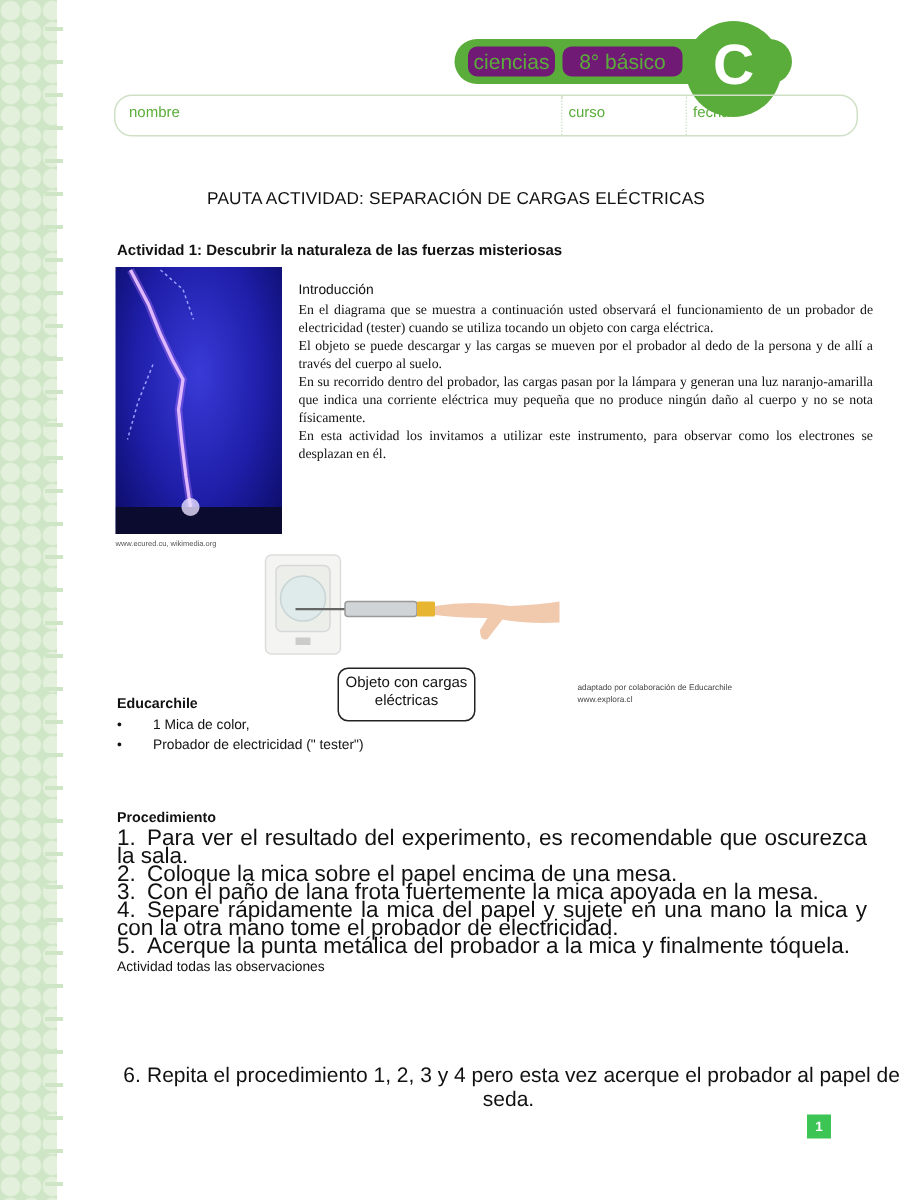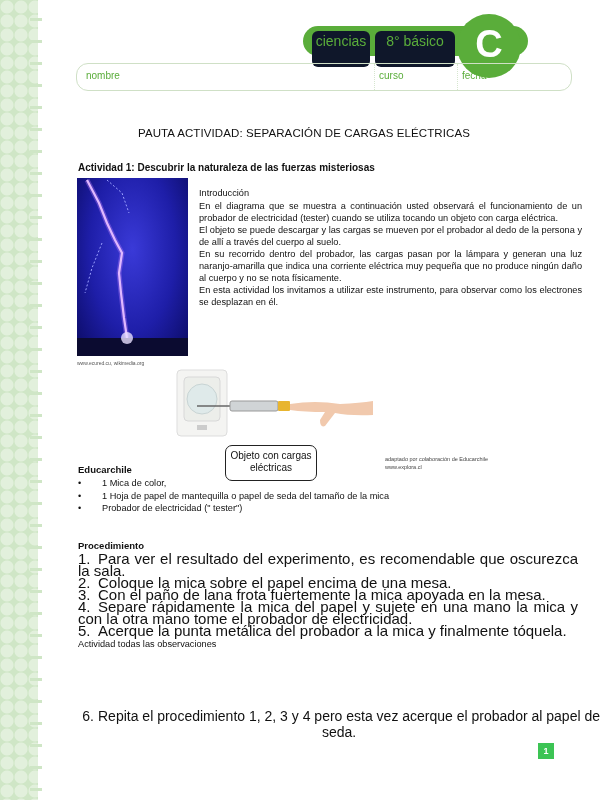--- a/index.html
+++ b/index.html
@@ -5,35 +5,35 @@
   html,body{margin:0;padding:0;}
   body{width:600px;height:800px;position:relative;background:#fff;overflow:hidden;font-family:"Liberation Sans",sans-serif;color:#111;}
   .side-pattern{position:absolute;left:0;top:0;width:38px;height:800px;
     background-color:#cfe6c6;
     background-image:
       radial-gradient(circle at 50% 50%, #e2f0dc 0 6px, transparent 7px);
     background-size:14px 14px;}
   .side-ticks{position:absolute;left:30px;top:0;width:12px;height:800px;
     background-image:repeating-linear-gradient(to bottom, transparent 0 18px, #cfe6c6 18px 21px, transparent 21px 22px);}
   .tabbar{position:absolute;left:303px;top:26px;width:225px;height:30px;background:#5aad3a;border-radius:15px;}
-  .tab{position:absolute;top:31px;height:36px;background:#0f172a;border-radius:6px;color:#5aad3a;font-size:14px;line-height:20px;text-align:center;}
+  .tab{position:absolute;top:31px;height:20px;background:#701a75;border-radius:6px;color:#5aad3a;font-size:14px;line-height:20px;text-align:center;}
   .tab1{left:312px;width:58px;}
   .tab2{left:375px;width:80px;}
   .circle{position:absolute;left:457px;top:14px;width:64px;height:64px;border-radius:50%;background:#5aad3a;color:#fff;font-size:38px;font-weight:bold;text-align:center;line-height:60px;}
   .formrow{position:absolute;left:76px;top:63px;width:494px;height:26px;border:1px solid #cfe0c6;border-radius:12px;}
   .field{position:absolute;top:70px;font-size:10px;color:#5aad3a;}
   .fsep{position:absolute;top:64px;height:26px;border-left:1px dotted #d6e6cf;}
   h1.title{position:absolute;left:0;width:600px;top:123px;margin:4px;text-align:center;font-size:11.5px;font-weight:normal;letter-spacing:0.1px;}
   .act{position:absolute;left:78px;top:162px;font-size:10px;font-weight:bold;}
   .lightning{position:absolute;left:77px;top:178px;width:111px;height:178px;background:radial-gradient(ellipse at 50% 40%, #3a3ad8 0%, #1e1ea8 55%, #0a0a60 100%);overflow:hidden;}
   .lightning svg{position:absolute;left:0;top:0;}
   .caption1{position:absolute;left:77px;top:360px;font-size:5px;color:#555;}
   .intro{position:absolute;left:199px;top:187px;width:383px;font-size:9.2px;line-height:12px;text-align:justify;}
   .intro .h{margin-bottom:1px;}
-  .intro p{margin:0;}
+  .intro p{margin:0;font-family:Liberation Serif, serif;}
   .tester-img{position:absolute;left:175px;top:368px;width:200px;height:70px;}
   .callout{position:absolute;left:225px;top:445px;width:92px;height:36px;border:1px solid #222;border-radius:7px;font-size:10px;text-align:center;line-height:12px;padding-top:4px;box-sizing:border-box;}
   .caption2{position:absolute;left:385px;top:455px;font-size:5.5px;color:#444;line-height:8px;}
   .mat-h{position:absolute;left:78px;top:464px;font-size:9.5px;font-weight:bold;}
   ul.mat{position:absolute;left:78px;top:477px;margin:0;padding:0;list-style:none;font-size:9.2px;line-height:12.5px;width:480px;}
   ul.mat li{position:relative;padding-left:24px;}
   ul.mat li::before{content:"•";position:absolute;left:0;}
   .proc-h{position:absolute;left:78px;top:540px;font-size:9.5px;font-weight:bold;}
   ol.proc{position:absolute;left:78px;top:553px;margin:0;padding:0;list-style:none;font-size:15px;line-height:12px;width:500px;text-align:justify;}
   ol.proc li .n{display:inline-block;width:20px;}
@@ -99,21 +99,20 @@
 
 <div class="callout">Objeto con cargas eléctricas</div>
 <div class="caption2">
   <div>adaptado por colaboración de Educarchile</div>
   <div>www.explora.cl</div>
 </div>
 
 <div class="mat-h">Educarchile</div>
 <ul class="mat">
   <li>1 Mica de color,</li>
-  <li>1 Hoja de papel de mantequilla o papel de seda del tamaño de la mica</li>
   <li>Probador de electricidad (" tester")</li>
 </ul>
 
 <div class="proc-h">Procedimiento</div>
 <ol class="proc">
   <li><span class="n">1.</span><span>Para ver el resultado del experimento, es recomendable que oscurezca la sala.</span></li>
   <li><span class="n">2.</span><span>Coloque la mica sobre el papel encima de una mesa.</span></li>
   <li><span class="n">3.</span><span>Con el paño de lana frota fuertemente la mica apoyada en la mesa.</span></li>
   <li><span class="n">4.</span><span>Separe rápidamente la mica del papel y sujete en una mano la mica y con la otra mano tome el probador de electricidad.</span></li>
   <li><span class="n">5.</span><span>Acerque la punta metálica del probador a la mica y finalmente tóquela.</span></li>

